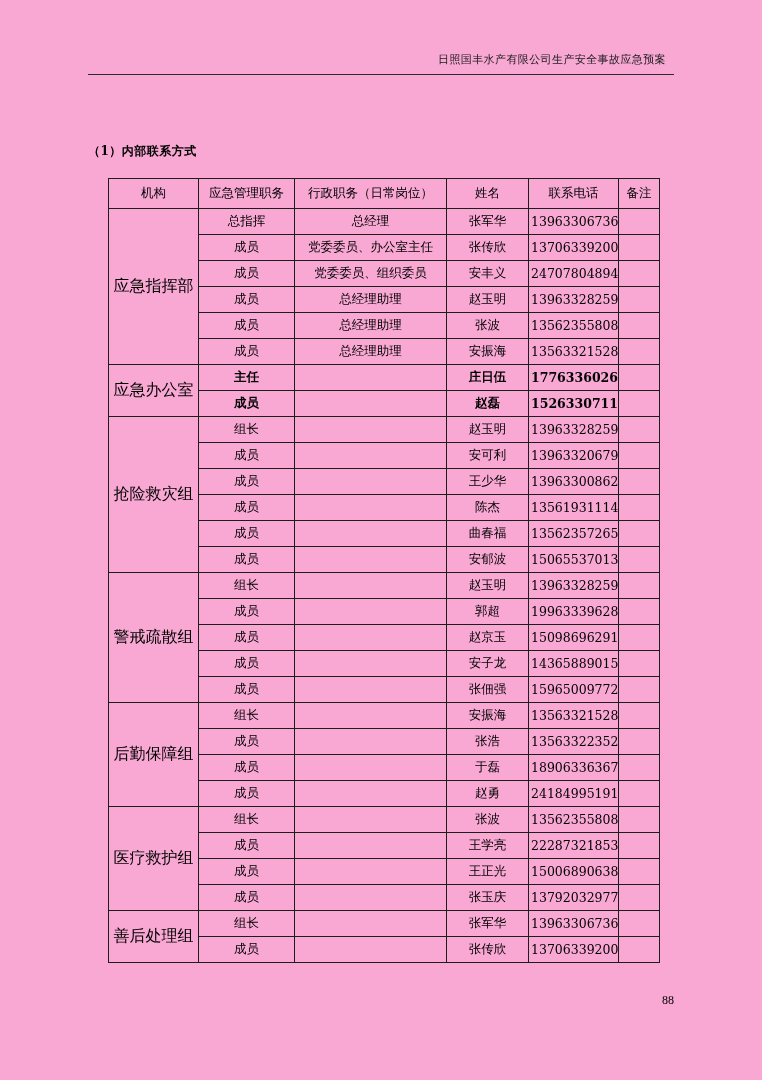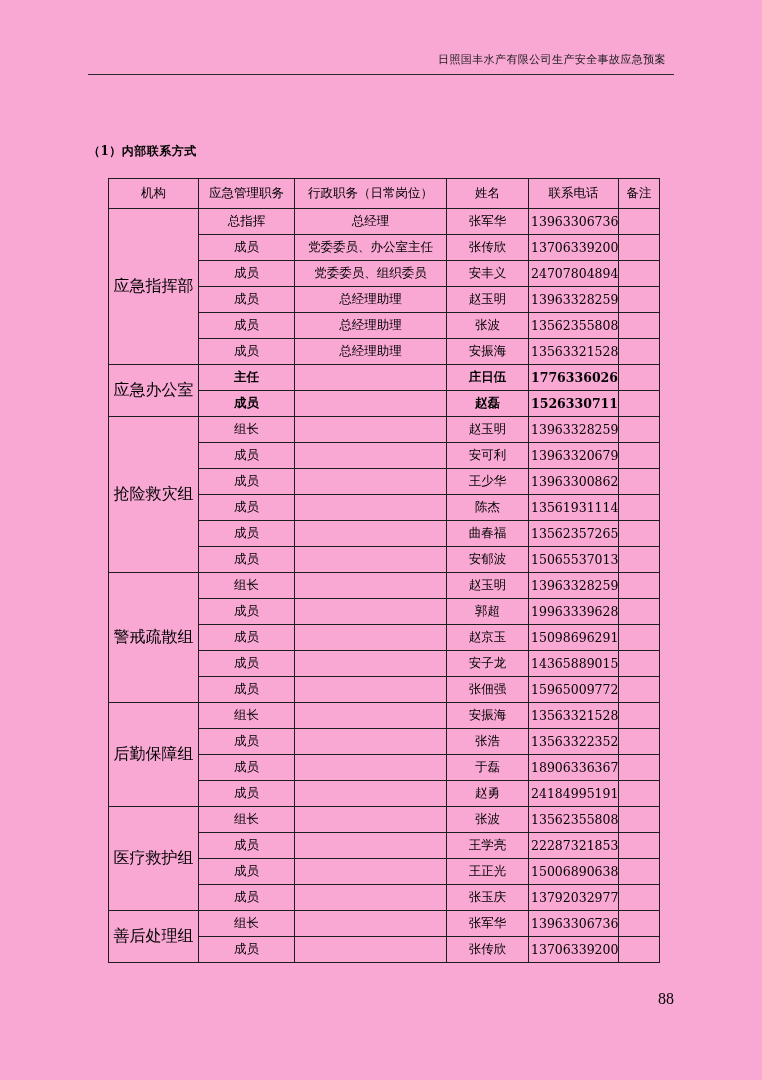--- a/index.html
+++ b/index.html
@@ -96,21 +96,21 @@
   .col-org { width: 90px; }
   .col-role { width: 96px; }
   .col-admin { width: 152px; }
   .col-name { width: 82px; }
   .col-phone { width: 90px; }
   .col-note { width: 41px; }
   .pagenum {
     position: absolute;
     bottom: 72px;
     right: 88px;
-    font-size: 16px;
+    font-size: 12px;
     color: #000;
     font-family: "Liberation Serif", serif;
   }
 </style>
 </head>
 <body>
 
 <div class="page">
 
   <div class="header">日照国丰水产有限公司生产安全事故应急预案</div>

